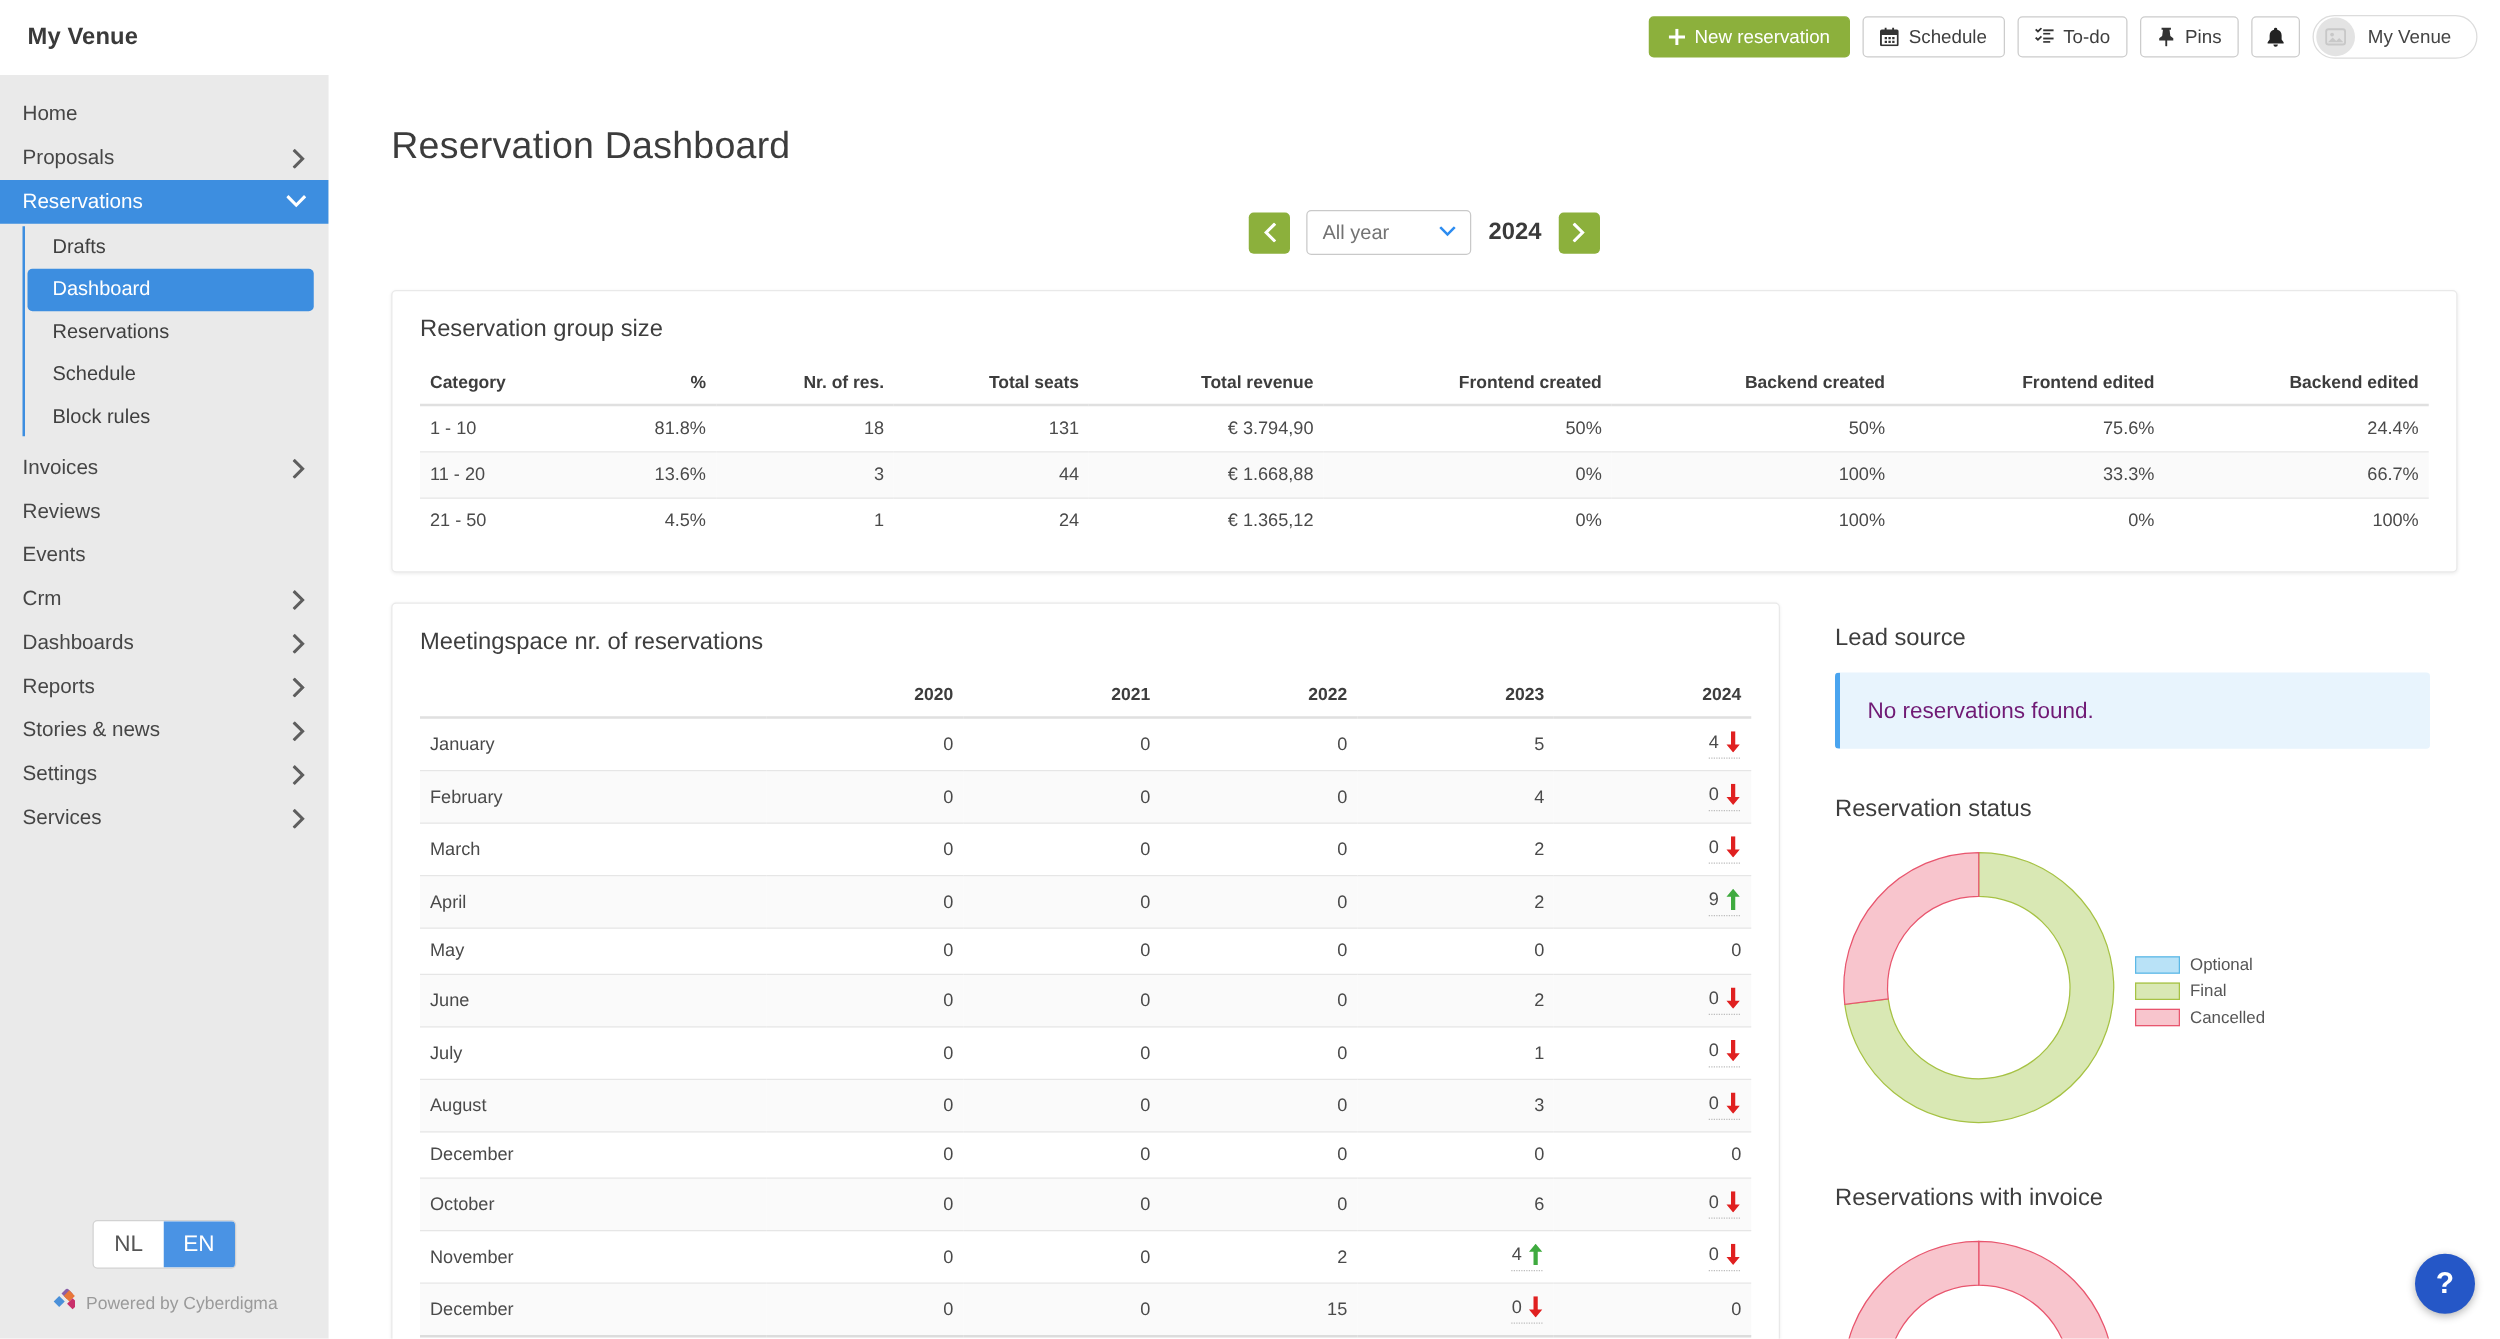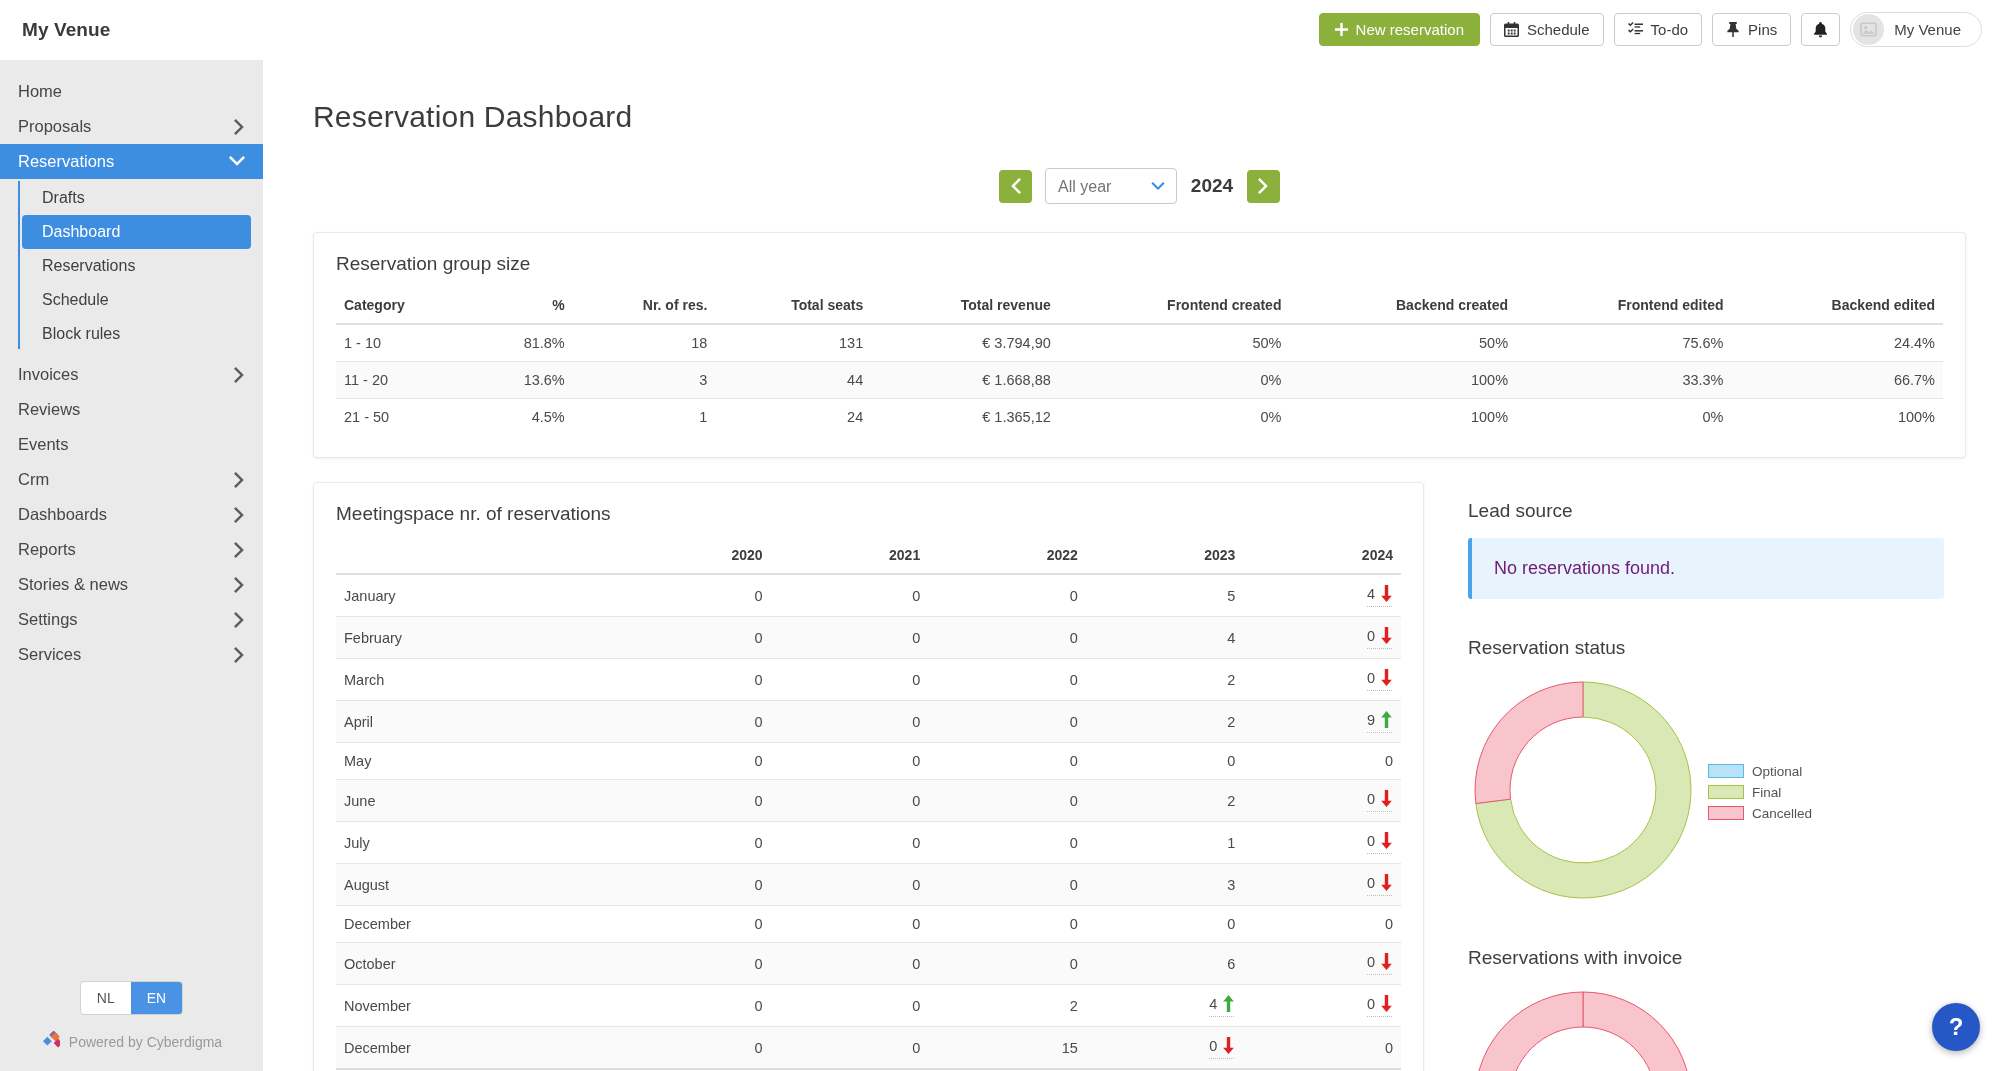--- a/index.html
+++ b/index.html
@@ -77,21 +77,21 @@
     border-radius: 4px; cursor: pointer;
   }
   .sub-item.active { background: #3d8ee0; color: #fff; padding-left: 20px; }
 
   .sidebar-footer { padding: 0 0 18px 0; text-align: center; }
   .langtoggle {
     display: inline-flex; border: 1px solid #d2d2d2; border-radius: 4px; overflow: hidden;
     background: #fff; margin-bottom: 16px;
   }
   .langtoggle span {
-    display: block; padding: 8px 16px; font-size: 14px; color: #555; cursor: pointer;
+    display: block; padding: 8px 16px; font-size: 18px; color: #555; cursor: pointer;
     min-width: 44px; text-align: center;
   }
   .langtoggle span.active { background: #4a93e4; color: #fff; }
   .powered {
     display: flex; align-items: center; justify-content: center; gap: 9px;
     font-size: 14px; color: #9a9a9a;
   }
 
   
   .main {

